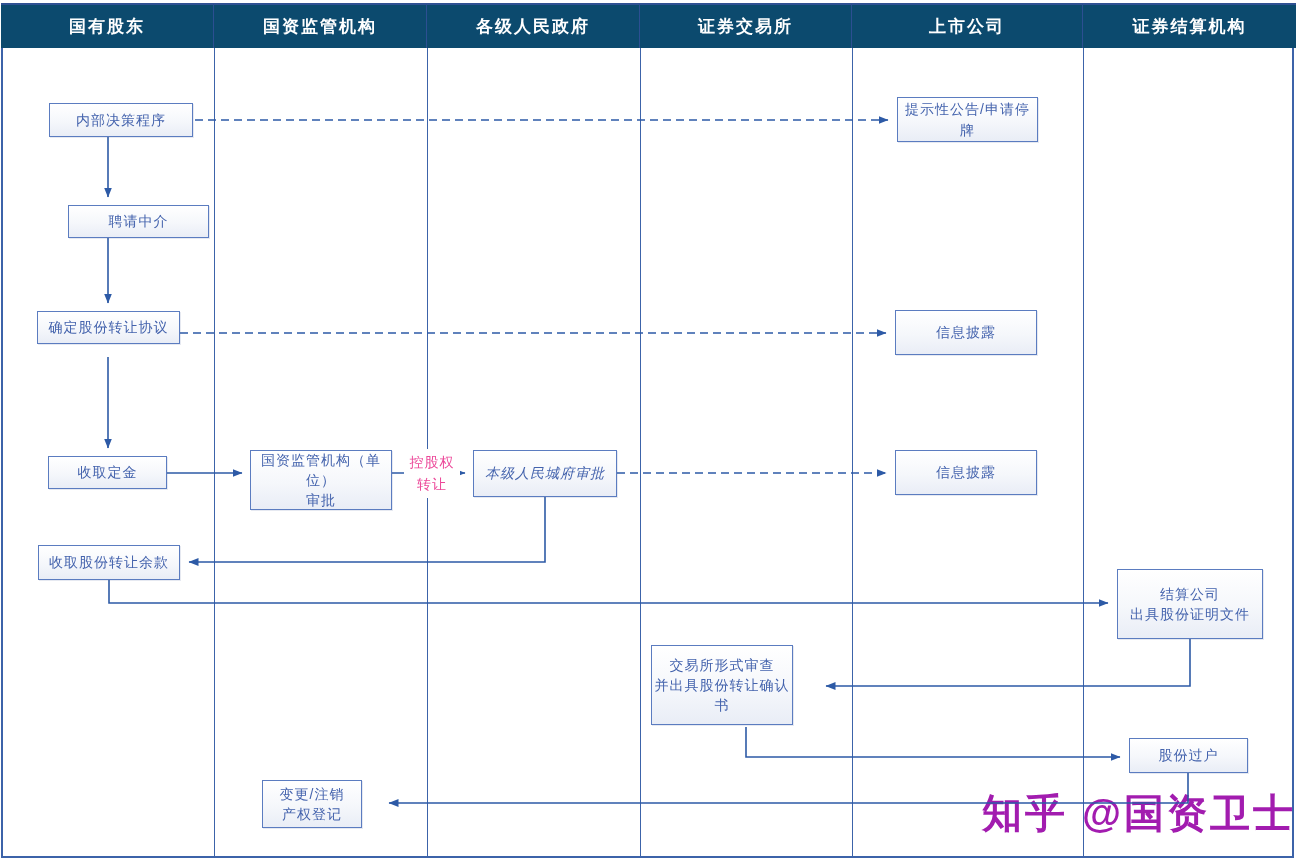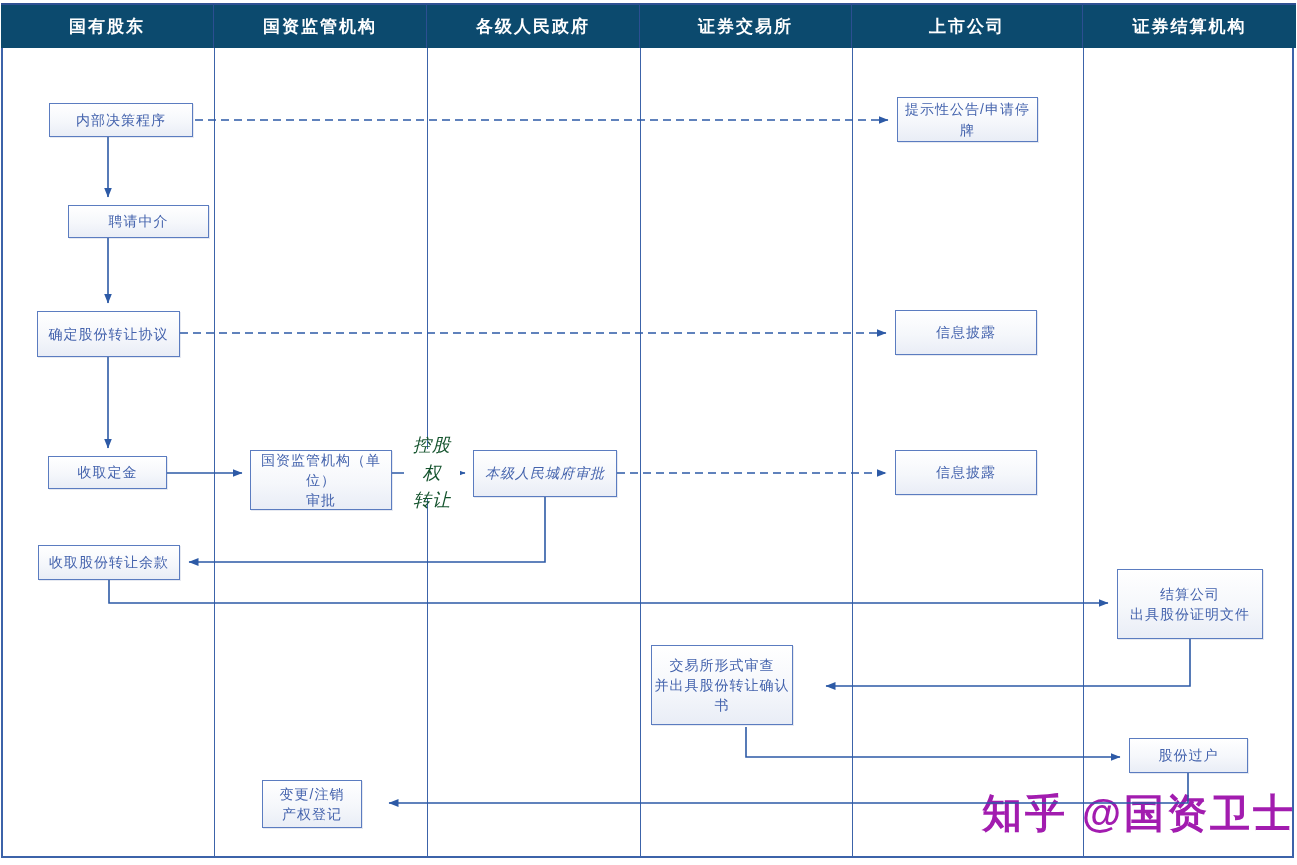--- a/index.html
+++ b/index.html
@@ -31,23 +31,23 @@
     background:linear-gradient(180deg,#ffffff 0%,#f5f7fb 55%,#e9edf6 100%);
     color:#44engage;
     color:#4463ad;
     font-size:14px;line-height:1.45;letter-spacing:1px;
     display:flex;align-items:center;justify-content:center;text-align:center;
     white-space:pre-line;z-index:20;
     box-shadow:1px 1px 0 rgba(90,110,160,0.15);
   }
   .edge-label{
     position:absolute;box-sizing:border-box;background:#ffffff;
-    color:#14532d;font-size:18px;line-height:1.55;letter-spacing:1px;
+    color:#ec4899;font-size:14px;line-height:1.55;letter-spacing:1px;
     display:flex;align-items:center;justify-content:center;text-align:center;
-    white-space:pre-line;z-index:22;font-style:italic;
+    white-space:pre-line;z-index:22;
   }
   svg.wires{position:absolute;left:0;top:0;z-index:10;}
   .wire{stroke:#2d5aa6;stroke-width:1.6;fill:none;}
   .wire.dashed{stroke-dasharray:8 5;}
   .watermark{
     position:absolute;left:982px;top:786px;z-index:5;
     color:#a21caf;font-size:40px;font-weight:bold;letter-spacing:3px;
     white-space:nowrap;user-select:none;
   }
 </style>
@@ -87,21 +87,21 @@
     <path class="wire dashed" d="M617,473 H886" marker-end="url(#arr)"></path>
     <path class="wire" d="M545,497 V562 H189" marker-end="url(#arr)"></path>
     <path class="wire" d="M109,580 V603 H1108" marker-end="url(#arr)"></path>
     <path class="wire" d="M1190,639 V686 H826" marker-end="url(#arr)"></path>
     <path class="wire" d="M746,727 V757 H1120" marker-end="url(#arr)"></path>
     <path class="wire" d="M1188,773 V803 H389" marker-end="url(#arr)"></path>
   </svg>
 
   <div class="node" style="left:49px;top:103px;width:144px;height:34px;">内部决策程序</div>
   <div class="node" style="left:49px;top:205px;width:141px;height:33px;margin-left:19px;">聘请中介</div>
-  <div class="node" style="left:37px;top:311px;width:143px;height:46px;">确定股份转让协议</div>
+  <div class="node" style="left:37px;top:311px;width:143px;height:33px;">确定股份转让协议</div>
   <div class="node" style="left:48px;top:456px;width:119px;height:33px;">收取定金</div>
   <div class="node" style="left:250px;top:450px;width:142px;height:60px;">国资监管机构（单位）
 审批</div>
   <div class="node" style="left:473px;top:450px;width:144px;height:47px;font-style:italic;">本级人民城府审批</div>
   <div class="node" style="left:897px;top:97px;width:141px;height:45px;">提示性公告/申请停牌</div>
   <div class="node" style="left:895px;top:310px;width:142px;height:45px;">信息披露</div>
   <div class="node" style="left:895px;top:450px;width:142px;height:45px;">信息披露</div>
   <div class="node" style="left:38px;top:545px;width:142px;height:35px;">收取股份转让余款</div>
   <div class="node" style="left:1117px;top:569px;width:146px;height:70px;">结算公司
 出具股份证明文件</div>

